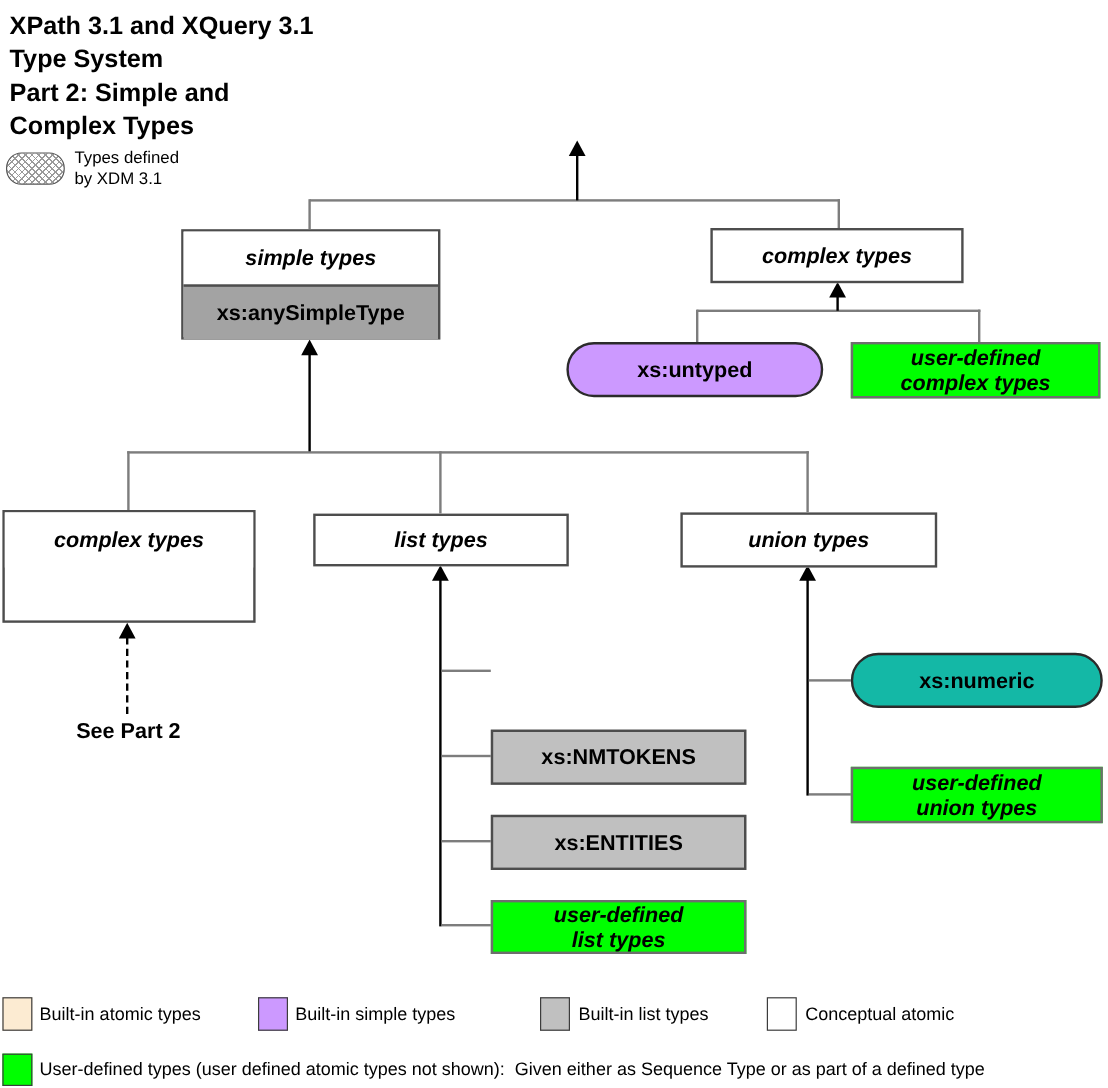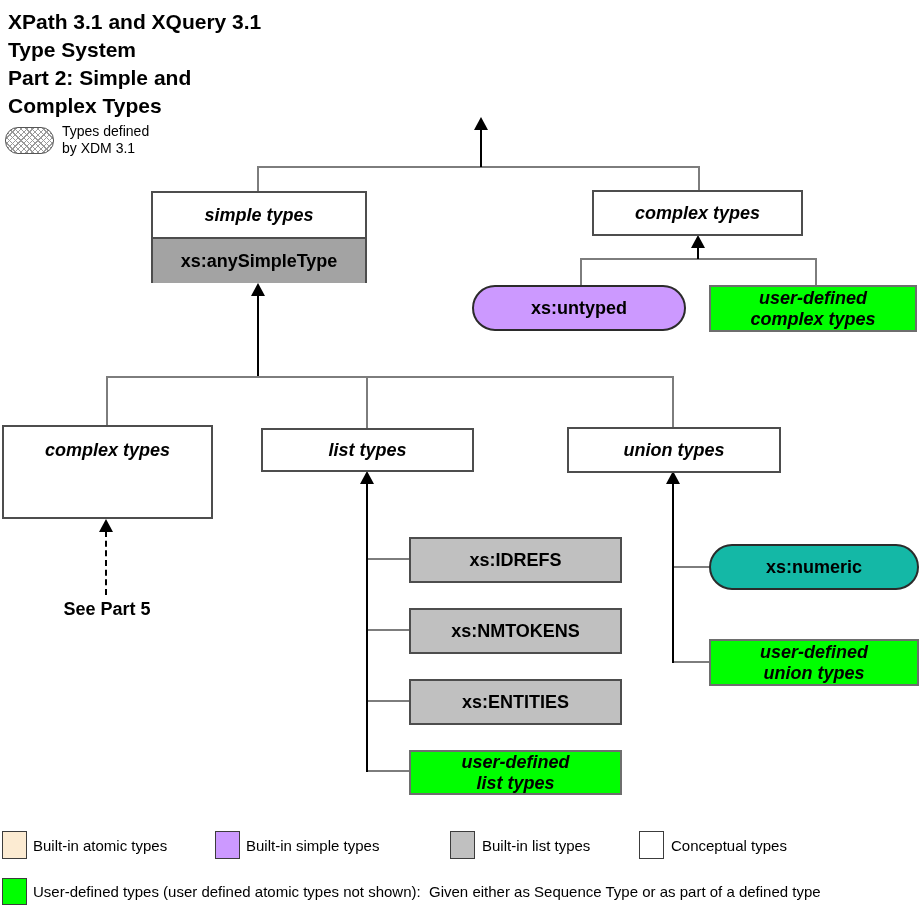--- a/index.html
+++ b/index.html
@@ -90,21 +90,21 @@
   <div class="hline" style="left:368px;top:700px;width:41px;"></div>
   <div class="hline" style="left:368px;top:770px;width:41px;"></div>
 
   <div class="vline black" style="left:672px;top:483px;height:180px;"></div>
   <div class="arrowhead-up" style="left:666px;top:471px;"></div>
   <div class="hline" style="left:674px;top:566px;width:35px;"></div>
   <div class="hline" style="left:674px;top:661px;width:35px;"></div>
 
   <div class="dashline" style="left:105px;top:531px;height:64px;"></div>
   <div class="arrowhead-up" style="left:99px;top:519px;"></div>
-  <div class="see-part">See Part 5</div>
+  <div class="see-part">See Part 2</div>
 
 
   <div class="node" style="left:151px;top:191px;width:216px;height:92px;">
     <div class="hdr" style="height:44px;">simple types</div>
     <div class="typ" style="height: 44px; background-color: #a3a3a3;">xs:anySimpleType</div>
   </div>
 
   <div class="conceptual" style="left:592px;top:190px;width:211px;height:46px;">complex types</div>
 
   <div class="simplebox pill" style="left: 472px; top: 285px; width: 214px; height: 46px; background-color: rgb(204, 153, 255);">xs:untyped</div>
@@ -115,21 +115,20 @@
   </div>
 
   <div class="node" style="left:2px;top:425px;width:211px;height:94px;">
     <div class="hdr" style="height:46px;">complex types</div>
   </div>
 
   <div class="conceptual" style="left:261px;top:428px;width:213px;height:44px;">list types</div>
 
   <div class="conceptual" style="left:567px;top:427px;width:214px;height:46px;">union types</div>
 
-  <div class="simplebox" style="left: 409px; top: 537px; width: 213px; height: 46px; background-color: rgb(192, 192, 192);">xs:IDREFS</div>
   <div class="simplebox" style="left: 409px; top: 608px; width: 213px; height: 46px; background-color: rgb(192, 192, 192);">xs:NMTOKENS</div>
   <div class="simplebox" style="left: 409px; top: 679px; width: 213px; height: 46px; background-color: rgb(192, 192, 192);">xs:ENTITIES</div>
   <div class="simplebox greenbox" style="left: 409px; top: 750px; width: 213px; height: 45px; background-color: rgb(0, 255, 0);">
     <div>user-defined</div>
     <div>list types</div>
   </div>
 
   <div class="simplebox pill" style="left: 709px; top: 544px; width: 210px; height: 46px; background-color: #14b8a6;">xs:numeric</div>
   <div class="simplebox greenbox" style="left: 709px; top: 639px; width: 210px; height: 47px; background-color: rgb(0, 255, 0);">
     <div>user-defined</div>
@@ -139,18 +138,18 @@
   <div class="swatch" style="left: 2px; top: 831px; background-color: rgb(252, 235, 210);"></div>
   <div class="legend-label" style="left:33px;top:831px;text-align:center;">Built-in atomic types</div>
 
   <div class="swatch" style="left: 215px; top: 831px; background-color: rgb(204, 153, 255);"></div>
   <div class="legend-label" style="left:246px;top:831px;">Built-in simple types</div>
 
   <div class="swatch" style="left: 450px; top: 831px; background-color: rgb(192, 192, 192);"></div>
   <div class="legend-label" style="left:482px;top:831px;">Built-in list types</div>
 
   <div class="swatch" style="left: 639px; top: 831px; background-color: rgb(255, 255, 255);"></div>
-  <div class="legend-label" style="left:671px;top:831px;">Conceptual types</div>
+  <div class="legend-label" style="left:671px;top:831px;">Conceptual atomic</div>
 
   <div class="swatch" style="left: 2px; top: 878px; height: 27px; background-color: rgb(0, 255, 0);"></div>
   <div class="legend-note" style="left:33px;top:878px;">User-defined types (user defined atomic types not shown):  Given either as Sequence Type or as part of a defined type</div>
 
 </div>
 
 </body></html>

